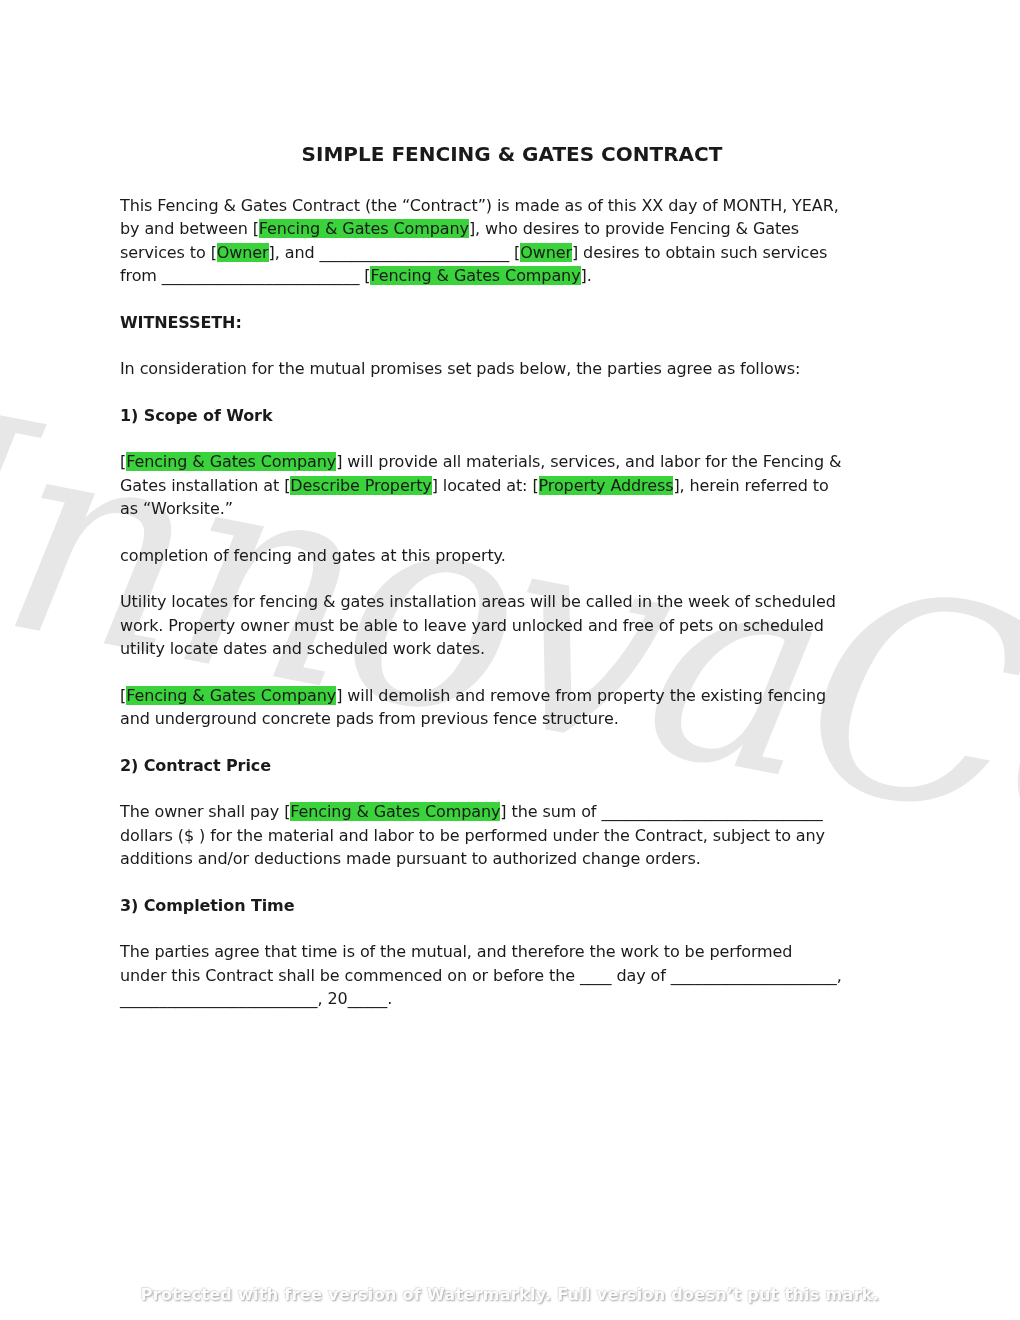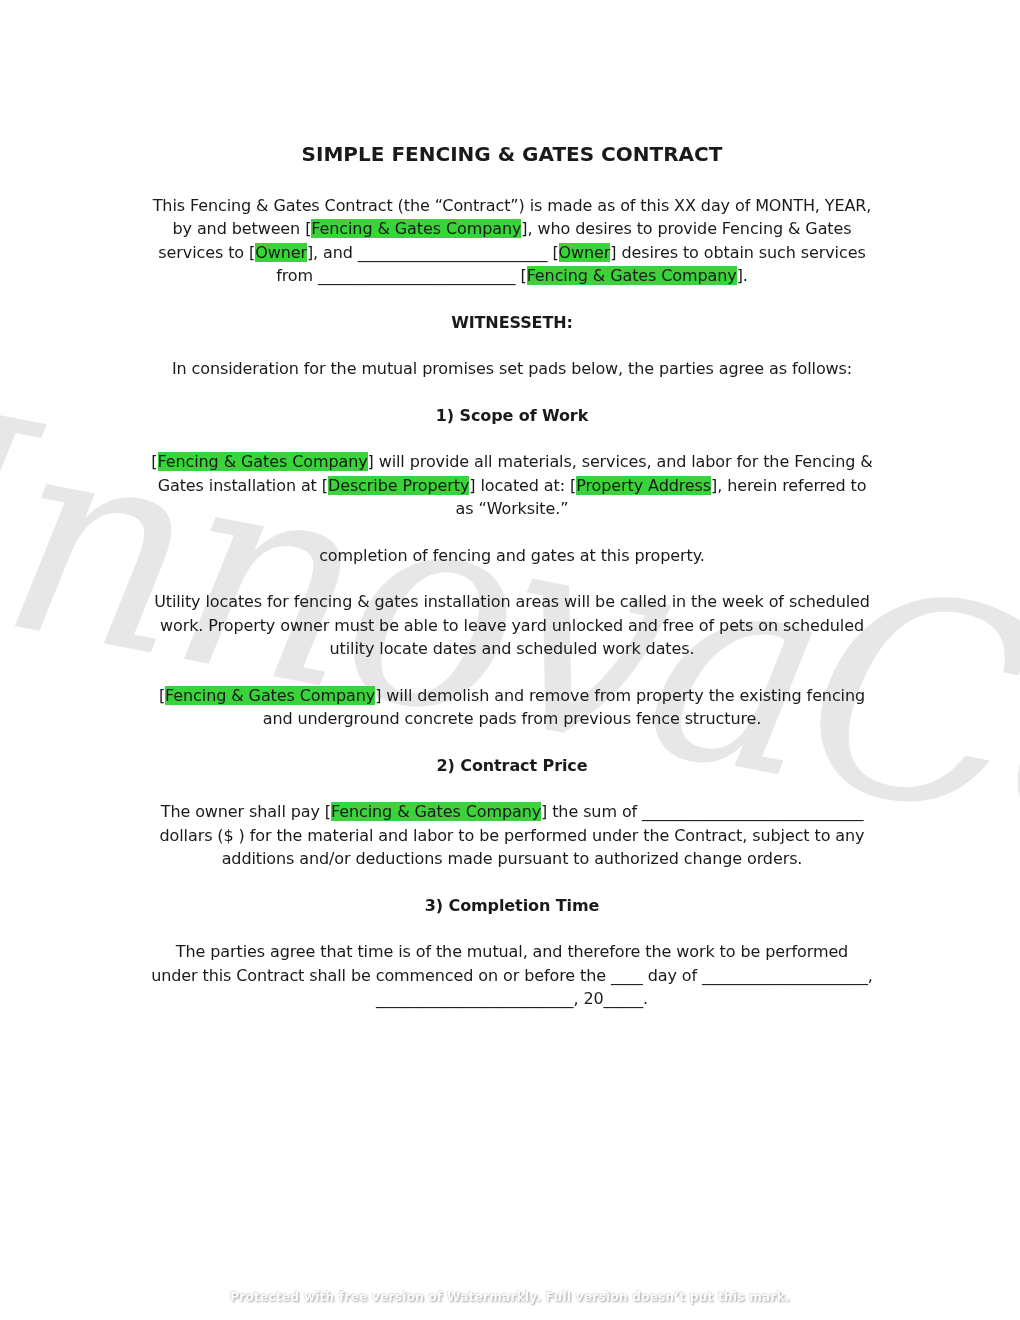--- a/index.html
+++ b/index.html
@@ -43,39 +43,38 @@
   }
   .title {
     margin: 0 0 27px 0;
     text-align: center;
     font-size: 20px;
     font-weight: bold;
     letter-spacing: 0;
   }
   .block {
     margin: 0 0 23px 0;
-    text-align: center;
   }
   .block.heading {
     font-weight: bold;
   }
   .line {
     white-space: pre;
   }
   .hl {
     background: var(--hl, #3bd33b);
   }
   .footer {
     position: absolute;
     left: 0;
     right: 0;
     bottom: 16px;
     z-index: 2;
     text-align: center;
-    font-size: 12px;
+    font-size: 16px;
     font-weight: bold;
     letter-spacing: 0.3px;
     color: rgba(255,255,255,0.96);
     text-shadow: 1px 1px 2px rgba(140,140,140,0.8), -1px -1px 1px rgba(200,200,200,0.5);
   }
 </style>
 </head>
 <body>
 
 <div class="page">

